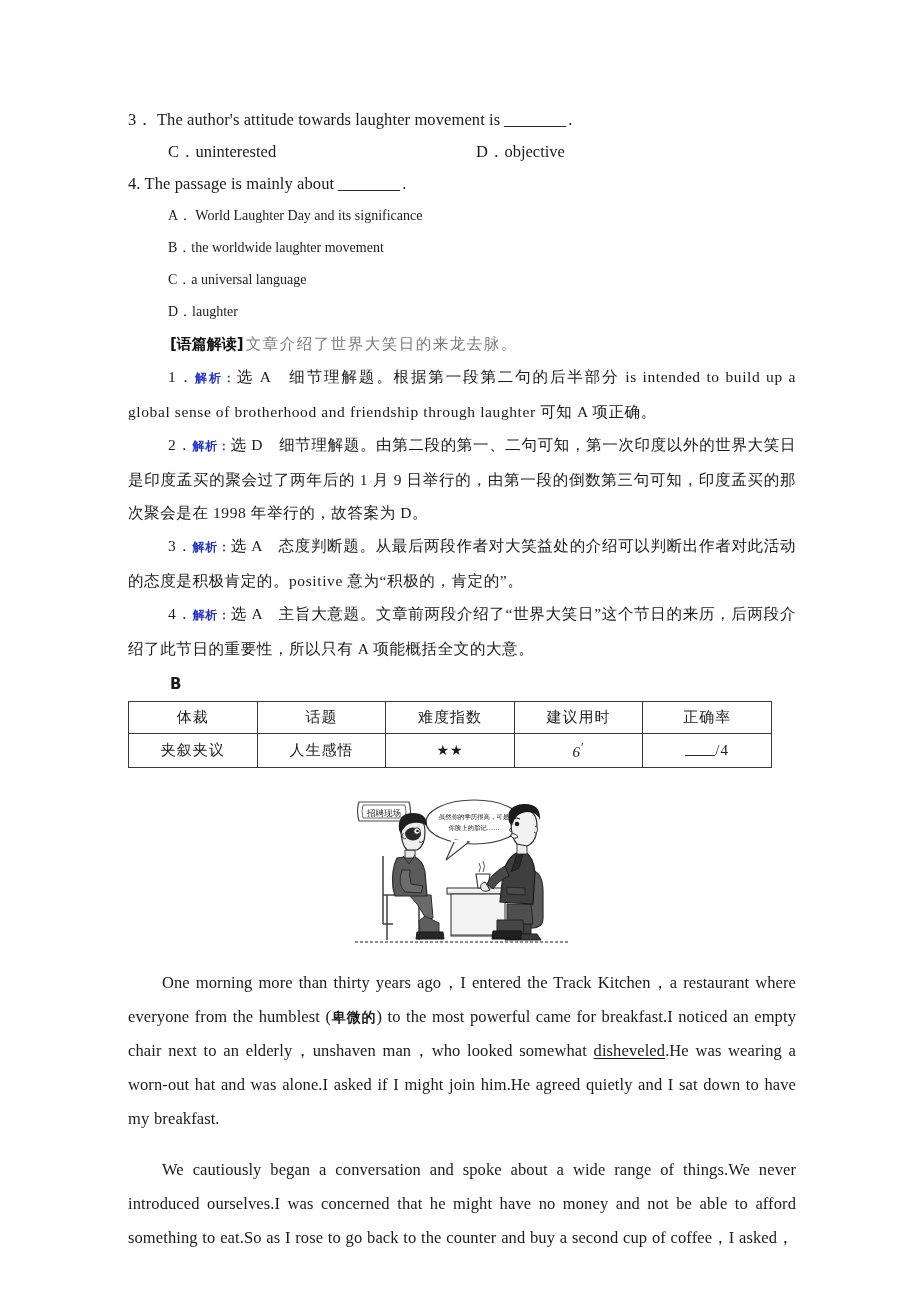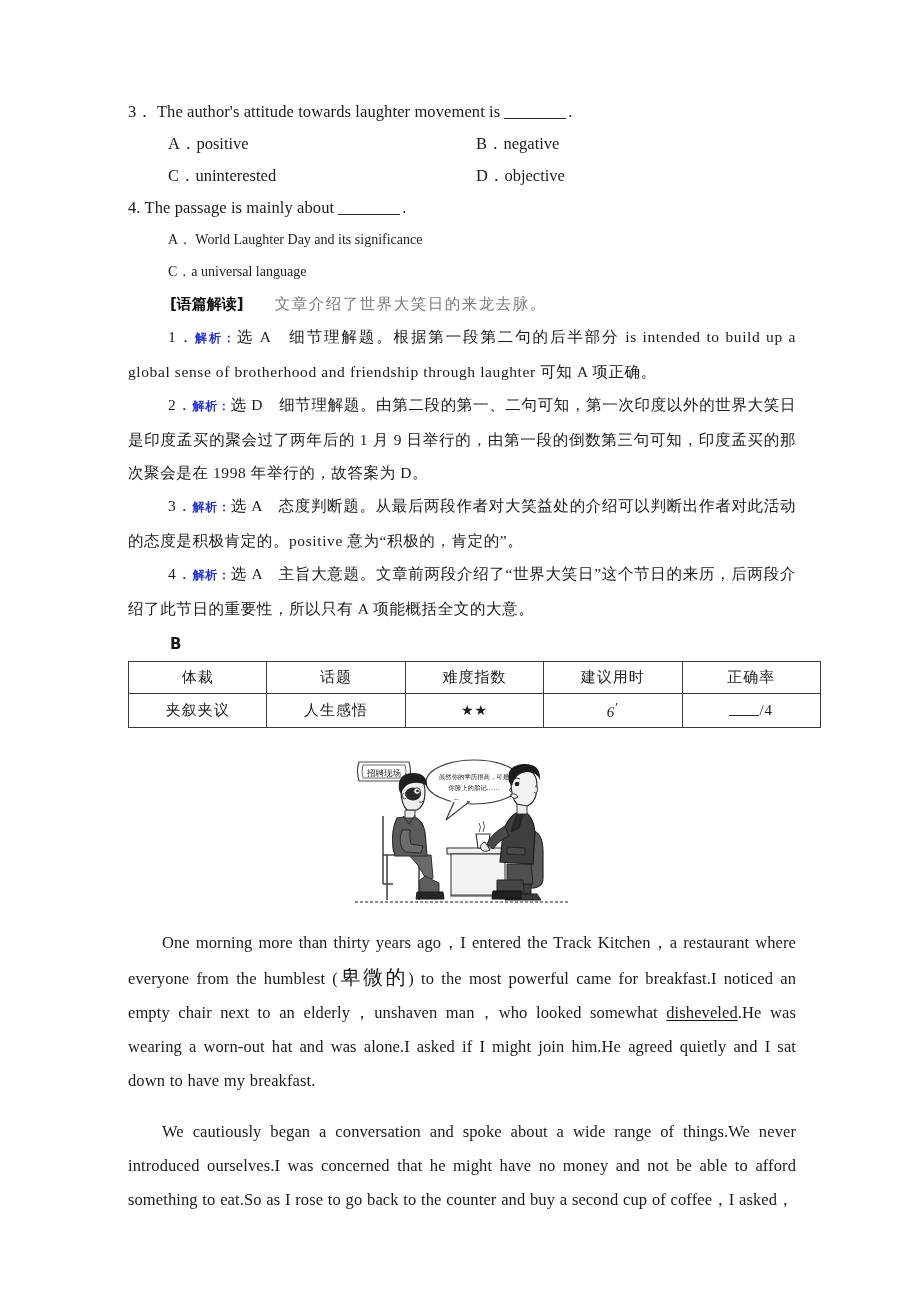--- a/index.html
+++ b/index.html
@@ -18,21 +18,21 @@
   .page {
     position: absolute;
     left: 0; top: 0;
     width: 920px;
     height: 1302px;
     background: #fff;
   }
   .content {
     position: absolute;
     left: 128px;
-    top: 96px;
+    top: 104px;
     width: 668px;
   }
 
   
   .q-line {
     font-size: 16.5px;
     line-height: 32px;
     white-space: nowrap;
     letter-spacing: 0.1px;
   }
@@ -68,21 +68,21 @@
     padding-left: 42px;
   }
   .analysis-head .tag {
     font-family: "DejaVu Sans", "Liberation Sans", sans-serif;
     font-weight: bold;
     font-size: 15px;
     color: #111;
   }
   .analysis-head .txt {
     color: #7b7b7b;
-    margin-left: 31px;
+    margin-left: 2px;
     letter-spacing: 1.5px;
     font-size: 15.5px;
   }
   .ana-p {
     font-size: 15.5px;
     line-height: 33px;
     text-align: justify;
     text-justify: inter-ideograph;
     text-indent: 40px;
     letter-spacing: 0.6px;
@@ -101,21 +101,21 @@
     font-weight: bold;
     font-size: 15px;
     line-height: 30px;
     padding-left: 42px;
     margin-top: 4px;
   }
 
   
   table.info {
     border-collapse: collapse;
-    width: 693px;
+    width: 644px;
     margin-top: 2px;
     table-layout: fixed;
     padding-left: 48px;
   }
   table.info td {
     border: 1px solid #3a3a3a;
     text-align: center;
     font-size: 15px;
     letter-spacing: 1px;
     height: 29px;
@@ -151,47 +151,45 @@
     font-size: 16.5px;
     line-height: 34px;
     text-align: justify;
     text-indent: 34px;
     margin-top: 14px;
     letter-spacing: 0.1px;
     word-spacing: 0.5px;
   }
   .passage + .passage { margin-top: 11px; }
   .passage u { text-decoration: underline; text-underline-offset: 2px; }
-  .cn { font-family: "DejaVu Sans", sans-serif; font-size: 20px; }
+  .cn { font-family: "DejaVu Sans", sans-serif; font-size: 14px; font-weight: bold; }
 </style>
 </head>
 <body>
 
 <div class="page">
   <div class="content">
 
     <div class="q-line">
       <span>3．</span>
       <span>The author's attitude towards laughter movement is</span><span class="blank-ul"></span><span>.</span>
     </div>
     <div class="opt-row">
-      <span>A．positive</span>
-      <span class="opt-b">B．negative</span>
-    </div>
-    <div class="opt-row">
       <span>C．uninterested</span>
       <span class="opt-b">D．objective</span>
     </div>
 
     <div class="q-line">
       <span>4.</span>
       <span>The passage is mainly about</span><span class="blank-ul"></span><span>.</span>
     </div>
     <div class="opt-single">A． World Laughter Day and its significance</div>
+    <div class="opt-single">B．the worldwide laughter movement</div>
     <div class="opt-single">C．a universal language</div>
+    <div class="opt-single">D．laughter</div>
 
     <div class="analysis-head">
       <span class="tag">[语篇解读]</span><span class="txt">文章介绍了世界大笑日的来龙去脉。</span>
     </div>
 
     <div class="ana-p">
       <span class="num">1．</span><span class="jx">解析：</span><span>选 A　细节理解题。根据第一段第二句的后半部分 is intended to build up a global sense of brotherhood and friendship through laughter 可知 A 项正确。</span>
     </div>
     <div class="ana-p">
       <span class="num">2．</span><span class="jx">解析：</span><span>选 D　细节理解题。由第二段的第一、二句可知，第一次印度以外的世界大笑日是印度孟买的聚会过了两年后的 1 月 9 日举行的，由第一段的倒数第三句可知，印度孟买的那次聚会是在 1998 年举行的，故答案为 D。</span>

